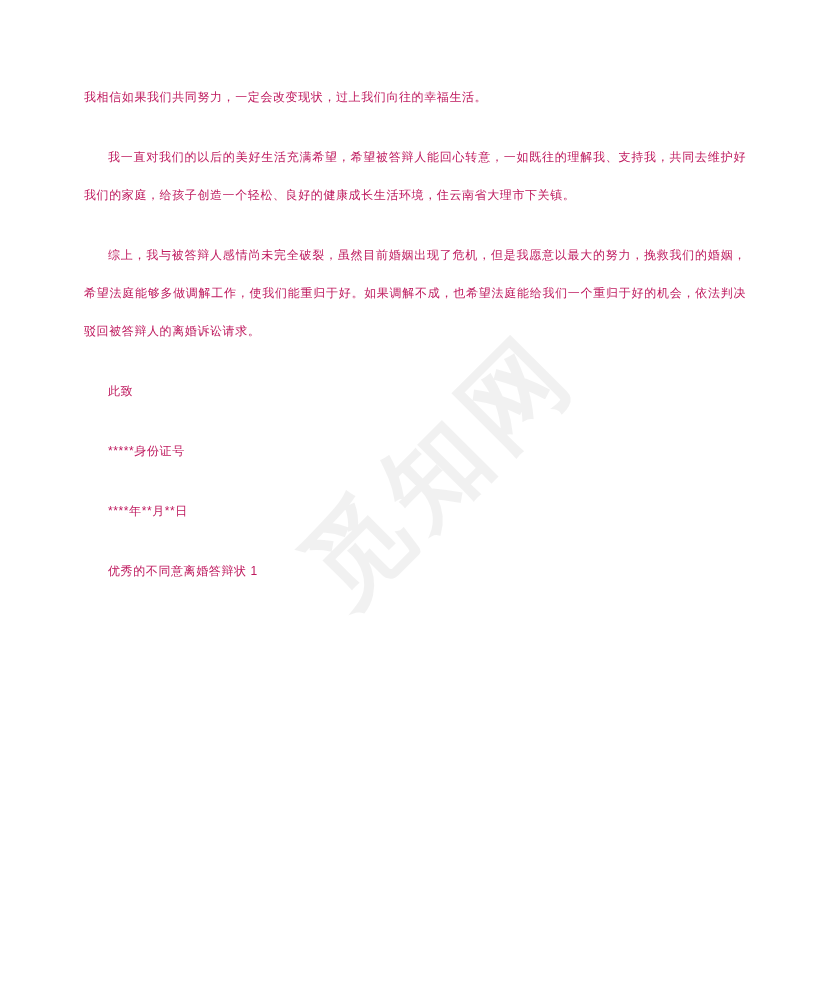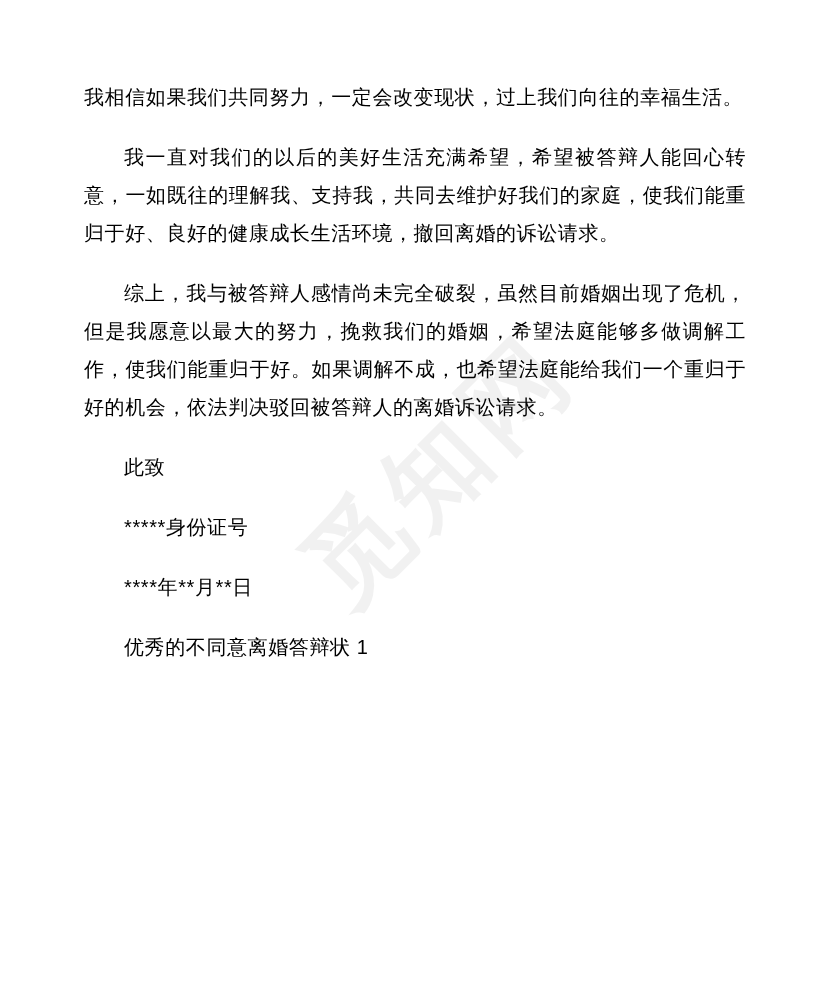--- a/index.html
+++ b/index.html
@@ -16,23 +16,23 @@
   }
   .page {
     position: absolute;
     inset: 0;
     padding: 78px 84px 40px 84px;
     box-sizing: border-box;
     z-index: 2;
   }
   .doc p {
     margin: 0 0 22px 0;
-    font-size: 20px;
+    font-size: 12px;
     line-height: 38px;
-    color: #000000;
+    color: #be185d;
     text-align: justify;
     letter-spacing: 0.6px;
     word-break: break-all;
   }
   .doc p.indent {
     text-indent: 2em;
   }
   .watermark {
     position: absolute;
     left: 230px;
@@ -59,20 +59,20 @@
 </head>
 <body>
 
 <div class="watermark">
   <span>觅知网</span>
 </div>
 
 <div class="page">
   <div class="doc">
       <p>我相信如果我们共同努力，一定会改变现状，过上我们向往的幸福生活。</p>
-      <p class="indent">我一直对我们的以后的美好生活充满希望，希望被答辩人能回心转意，一如既往的理解我、支持我，共同去维护好我们的家庭，使我们能重归于好、良好的健康成长生活环境，撤回离婚的诉讼请求。</p>
+      <p class="indent">我一直对我们的以后的美好生活充满希望，希望被答辩人能回心转意，一如既往的理解我、支持我，共同去维护好我们的家庭，给孩子创造一个轻松、良好的健康成长生活环境，住云南省大理市下关镇。</p>
       <p class="indent">综上，我与被答辩人感情尚未完全破裂，虽然目前婚姻出现了危机，但是我愿意以最大的努力，挽救我们的婚姻，希望法庭能够多做调解工作，使我们能重归于好。如果调解不成，也希望法庭能给我们一个重归于好的机会，依法判决驳回被答辩人的离婚诉讼请求。</p>
       <p class="indent">此致</p>
       <p class="indent">*****身份证号</p>
       <p class="indent">****年**月**日</p>
       <p class="indent">优秀的不同意离婚答辩状 1</p>
     </div>
 </div>
 
 </body></html>

